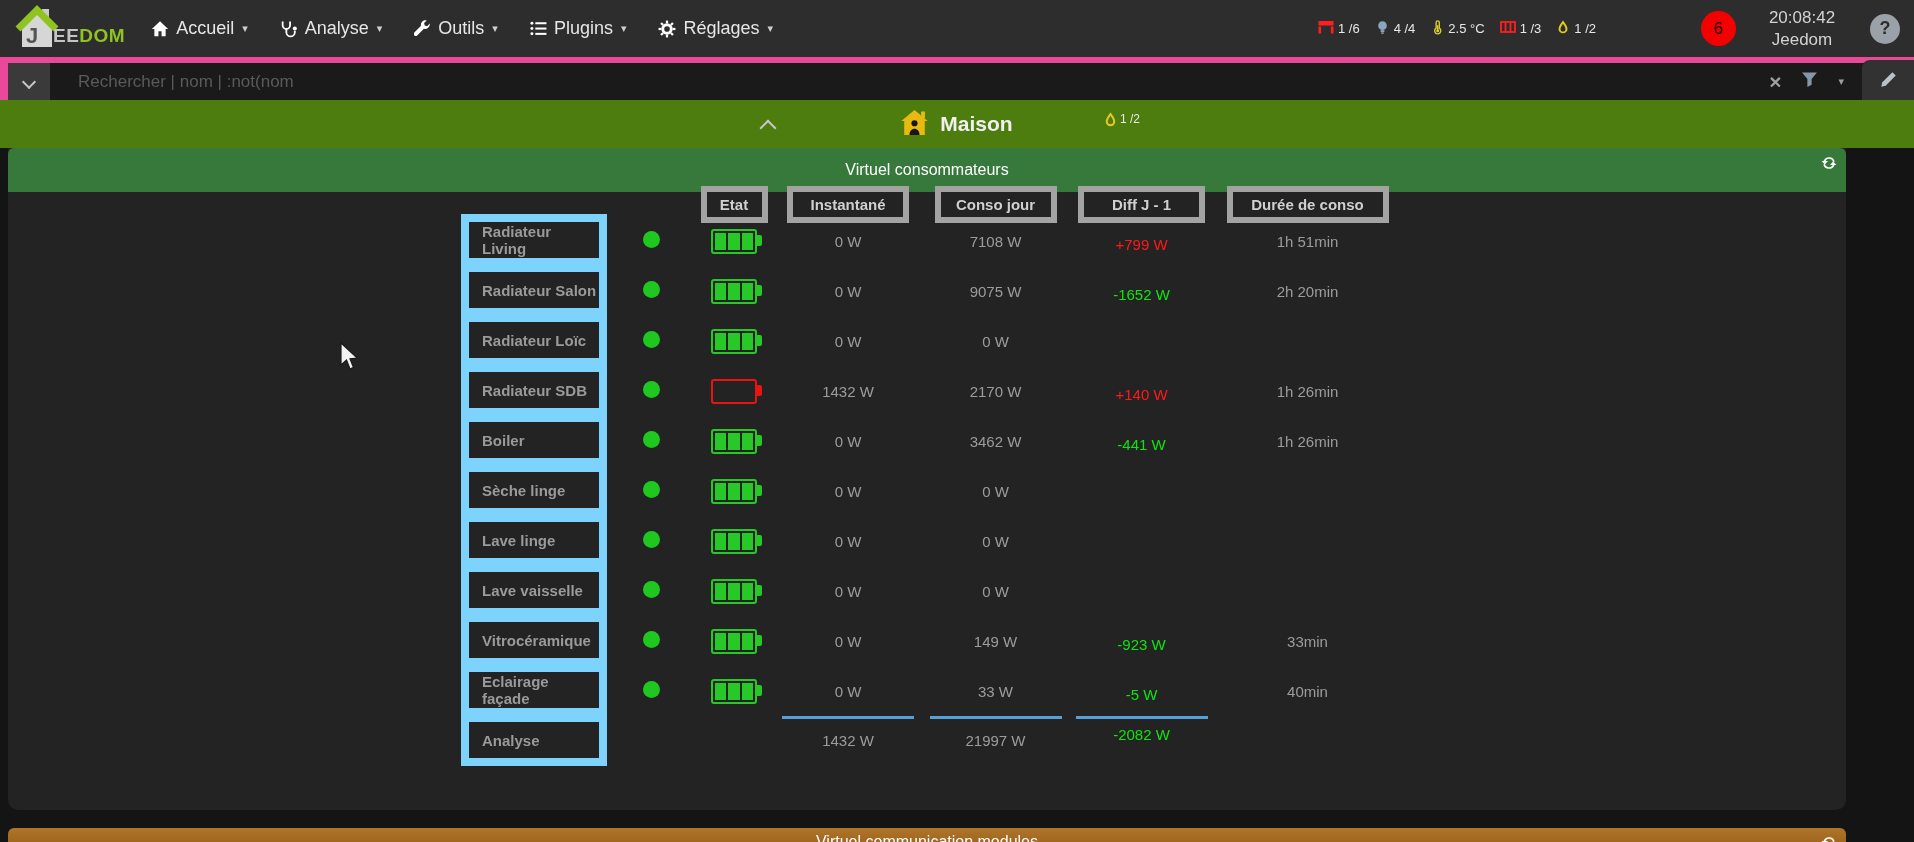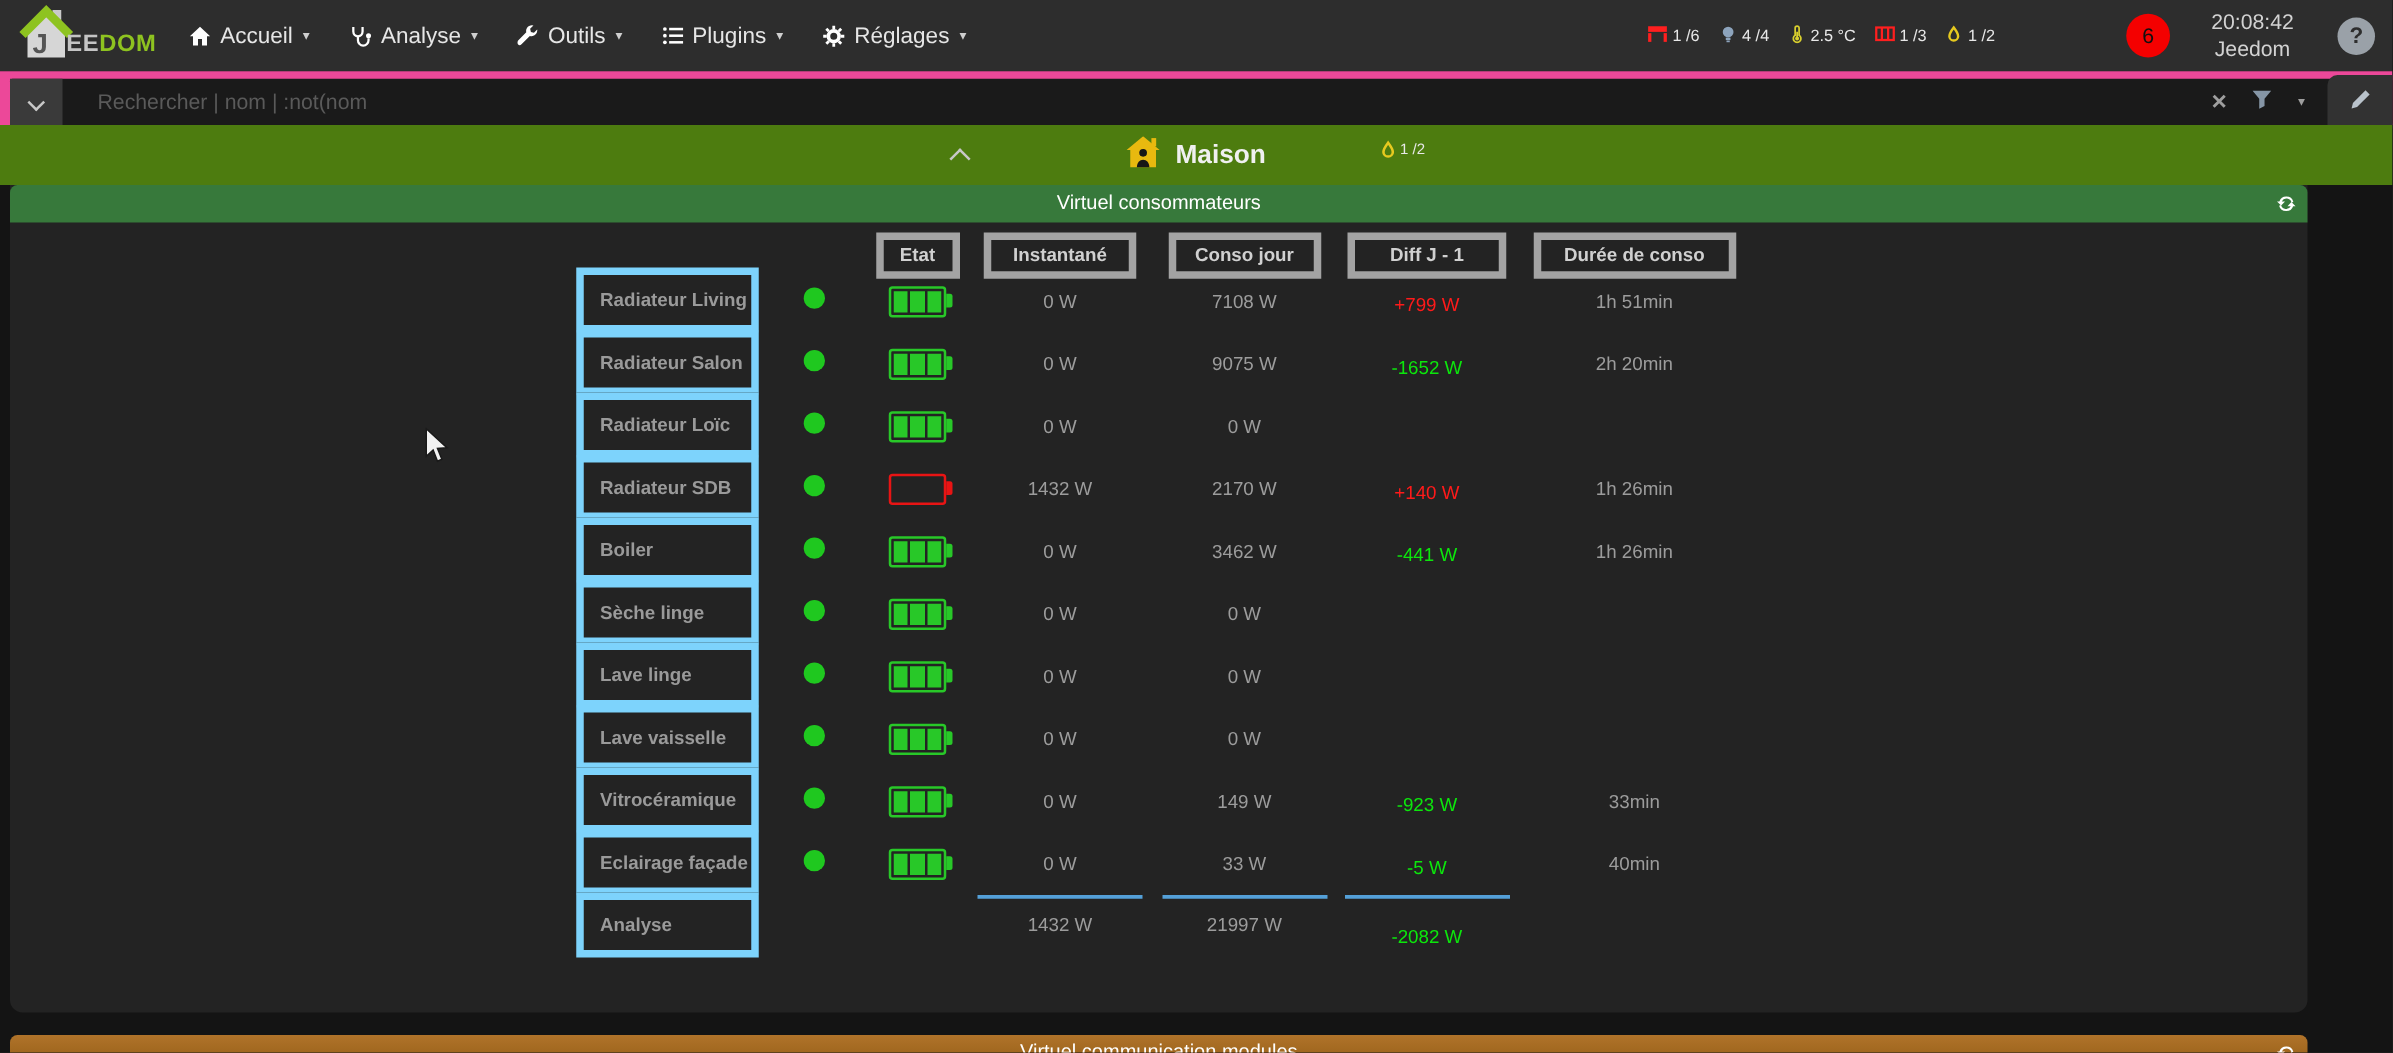--- a/index.html
+++ b/index.html
@@ -41,31 +41,31 @@
   .object-row{height:48px;position:relative;background:#4d7c0f}
   .collapse-chev{position:absolute;left:762px;top:20px;cursor:pointer}
   .chev{display:inline-block;width:10px;height:10px;border-right:2.5px solid #c8c8c8;border-bottom:2.5px solid #c8c8c8}
   .chev.up{transform:rotate(-135deg)}
   .chev.down{transform:rotate(45deg);width:8px;height:8px}
   .object-title{position:absolute;left:0;right:0;top:0;height:48px;display:flex;align-items:center;justify-content:center;gap:12px}
   .object-title .t{color:#f0f0f0;font-size:21px;font-weight:bold}
   .object-badge{position:absolute;left:1103px;top:12px;display:flex;align-items:flex-start;gap:2px;color:#e8e8e8;font-size:12px;cursor:pointer}
   
   .panel{margin-left:8px;width:1838px;height:662px;background:#232323;border-radius:0 0 10px 10px;position:relative}
-  .panel-header{height:30px;background:#37793b;border-radius:6px 6px 0 0;display:flex;align-items:center;justify-content:center;position:relative;color:#fff;font-size:16px}
+  .panel-header{height:44px;background:#37793b;border-radius:6px 6px 0 0;display:flex;align-items:center;justify-content:center;position:relative;color:#fff;font-size:16px}
   .refresh-btn{position:absolute;right:9px;top:7px;cursor:pointer;display:flex}
   
   .ctable{position:absolute;left:453px;top:38px}
   .thead,.trow{display:grid;grid-template-columns:146px 88px 78px 150px 145px 147px 185px;align-items:center}
   .thead{height:30px;align-items:start}
   .hbox{display:inline-block;border:6px solid #a3a3a3;color:#d0d0d0;font-weight:bold;font-size:15px;
         text-align:center;padding:4px 8px;box-sizing:border-box;justify-self:center}
   .hb-etat{min-width:67px}.hb-instant{min-width:122px}.hb-conso{min-width:122px}.hb-diff{min-width:127px}.hb-duree{min-width:162px}
   .trow{height:50px}
-  .rowlabel{width:146px;height:52px;margin-top:-2px;border:6px solid #7dd3fc;box-sizing:border-box;
+  .rowlabel{width:146px;height:52px;margin-top:-2px;border:8px solid #7dd3fc;box-sizing:border-box;
             display:flex;align-items:center;padding-left:13px;font-weight:bold;font-size:15px;color:#9a9a9a;cursor:pointer;background:#232323}
   .c{justify-self:center;text-align:center}
   .val{font-weight:normal;font-size:15px;color:#9c9c9c}
   .dot{width:17px;height:17px;border-radius:50%;background:#1fc81f;display:inline-block}
   .batt{position:relative;width:46px;height:25px;border:2px solid #28c828;border-radius:3px;box-sizing:border-box;
         display:flex;gap:2px;padding:2px;background:#232323}
   .batt::after{content:"";position:absolute;right:-7px;top:4px;width:5px;height:11px;background:#28c828;border-radius:0 2px 2px 0}
   .batt .seg{flex:1;background:#28c828}
   .batt[data-state="empty"]{border-color:#e81414}
   .batt[data-state="empty"]::after{background:#e81414}
@@ -482,21 +482,21 @@
         </div>
       <div></div>
         <div></div>
       <div class="c">
           <div class="tline val">1432 W</div>
         </div>
       <div class="c">
           <div class="tline val">21997 W</div>
         </div>
       <div class="c">
-          <div class="tline val" style="padding-top:22px" data-color="green">-2082 W</div>
+          <div class="tline val" style="padding-top:7px" data-color="green">-2082 W</div>
         </div>
       <div></div>
     </div>
   </div>
 </div>
 
 <div class="gap"></div>
 <div class="orange-bar">
   <span class="ot">Virtuel communication modules</span>
   <span class="refresh-btn">

